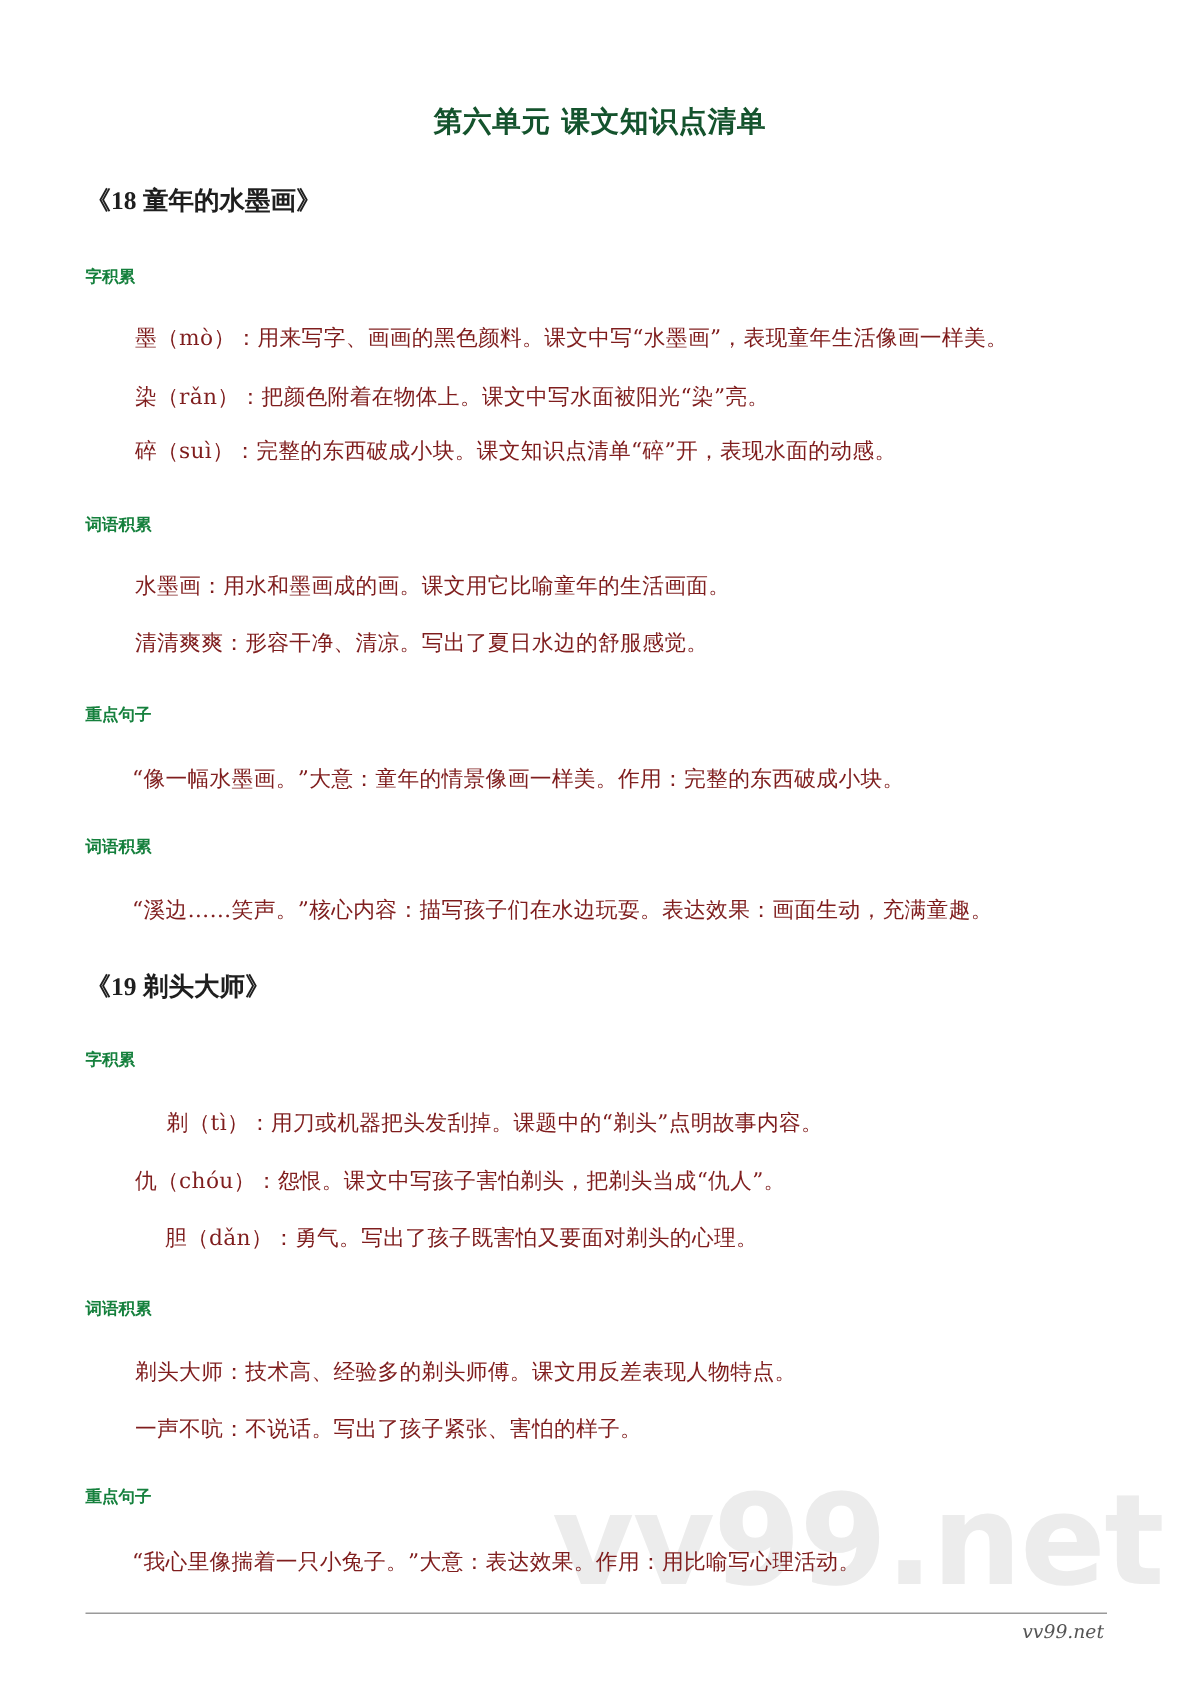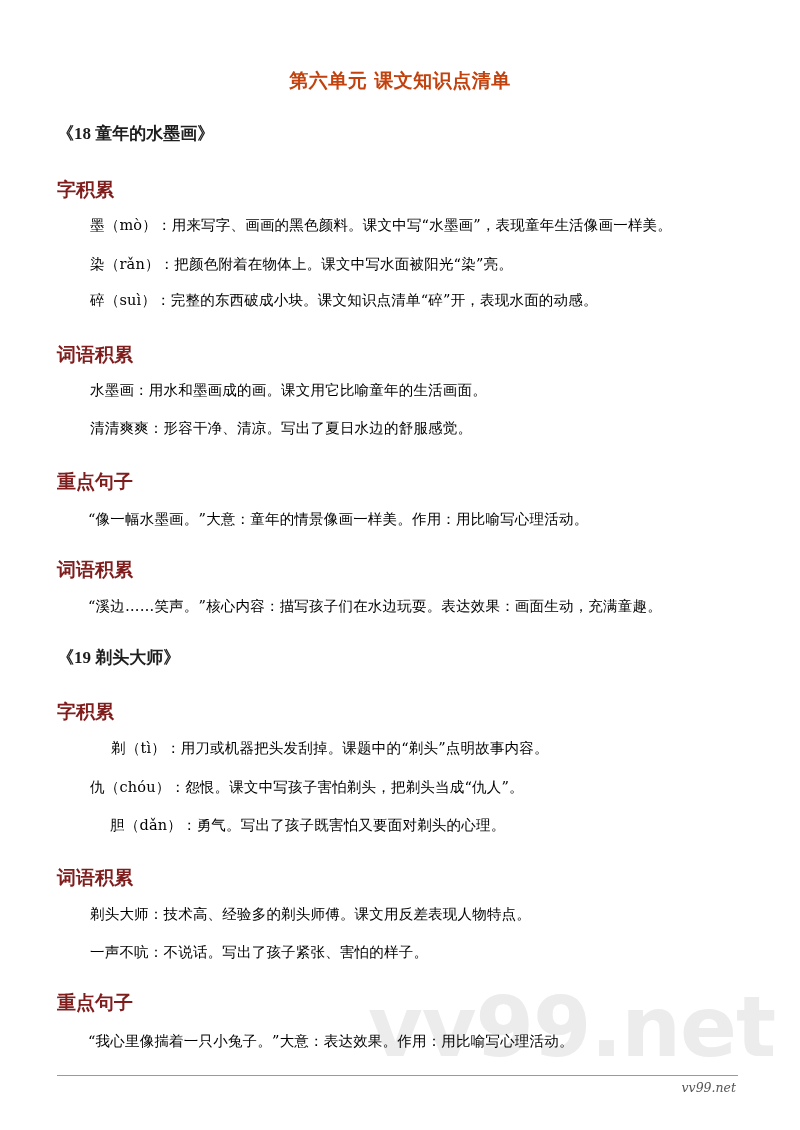--- a/index.html
+++ b/index.html
@@ -5,32 +5,32 @@
   html, body { margin:0; padding:0; }
   body {
     width:800px; height:1130px; position:relative; overflow:hidden;
     background:#ffffff; color:#222;
     font-family: "DejaVu Serif", "Liberation Serif", serif;
   }
   .abs { position:absolute; white-space:nowrap; }
   .title {
     left:0; width:800px; top:68px; text-align:center;
     font-family: "DejaVu Sans", "Liberation Sans", sans-serif;
-    font-weight:bold; font-size:19px; letter-spacing:0.5px; color:#c2410c;
+    font-weight:bold; font-size:19px; letter-spacing:0.5px; color:#14532d;
   }
   .lesson {
     left:57px; font-size:17px; font-weight:bold; color:#1e1e1e;
     font-family: Liberation Serif, serif;
   }
   .section {
-    left:57px; font-size:19px; font-weight:bold; color:#7f1d1d;
+    left:57px; font-size:11px; font-weight:bold; color:#15803d;
     font-family: "DejaVu Sans", "Liberation Sans", sans-serif;
   }
   .line {
-    left:90px; font-size:14.5px; color:#000000; letter-spacing:0.2px;
+    left:90px; font-size:14.5px; color:#7f1d1d; letter-spacing:0.2px;
   }
   .quote-line { left:88px; }
   .rule {
     left:57px; width:681px; top:1075px; height:0;
     border-top:1.5px solid #9a9a9a;
   }
   .footer {
     right:64px; top:1080px; font-size:12.5px; font-style:italic; color:#555;
     font-family: "DejaVu Serif", "Liberation Serif", serif;
   }
@@ -54,21 +54,21 @@
   <div class="abs section" style="top:177px;">字积累</div>
   <div class="abs line" style="top:216px;">墨（mò）：用来写字、画画的黑色颜料。课文中写“水墨画”，表现童年生活像画一样美。</div>
   <div class="abs line" style="top:255px;">染（rǎn）：把颜色附着在物体上。课文中写水面被阳光“染”亮。</div>
   <div class="abs line" style="top:291px;">碎（suì）：完整的东西破成小块。课文知识点清单“碎”开，表现水面的动感。</div>
 
   <div class="abs section" style="top:342px;">词语积累</div>
   <div class="abs line" style="top:381px;">水墨画：用水和墨画成的画。课文用它比喻童年的生活画面。</div>
   <div class="abs line" style="top:419px;">清清爽爽：形容干净、清凉。写出了夏日水边的舒服感觉。</div>
 
   <div class="abs section" style="top:469px;">重点句子</div>
-  <div class="abs line quote-line" style="top:510px;">“像一幅水墨画。”大意：童年的情景像画一样美。作用：用比喻写心理活动。</div>
+  <div class="abs line quote-line" style="top:510px;">“像一幅水墨画。”大意：童年的情景像画一样美。作用：完整的东西破成小块。</div>
 
   <div class="abs section" style="top:557px;">词语积累</div>
   <div class="abs line quote-line" style="top:597px;text-align:right;">“溪边……笑声。”核心内容：描写孩子们在水边玩耍。表达效果：画面生动，充满童趣。</div>
 
   <div class="abs lesson" style="top:646px;">《19 剃头大师》</div>
 
   <div class="abs section" style="top:699px;">字积累</div>
   <div class="abs line" style="top:739px;margin-left:21px;">剃（tì）：用刀或机器把头发刮掉。课题中的“剃头”点明故事内容。</div>
   <div class="abs line" style="top:778px;">仇（chóu）：怨恨。课文中写孩子害怕剃头，把剃头当成“仇人”。</div>
   <div class="abs line" style="top:816px;margin-left:20px;">胆（dǎn）：勇气。写出了孩子既害怕又要面对剃头的心理。</div>

